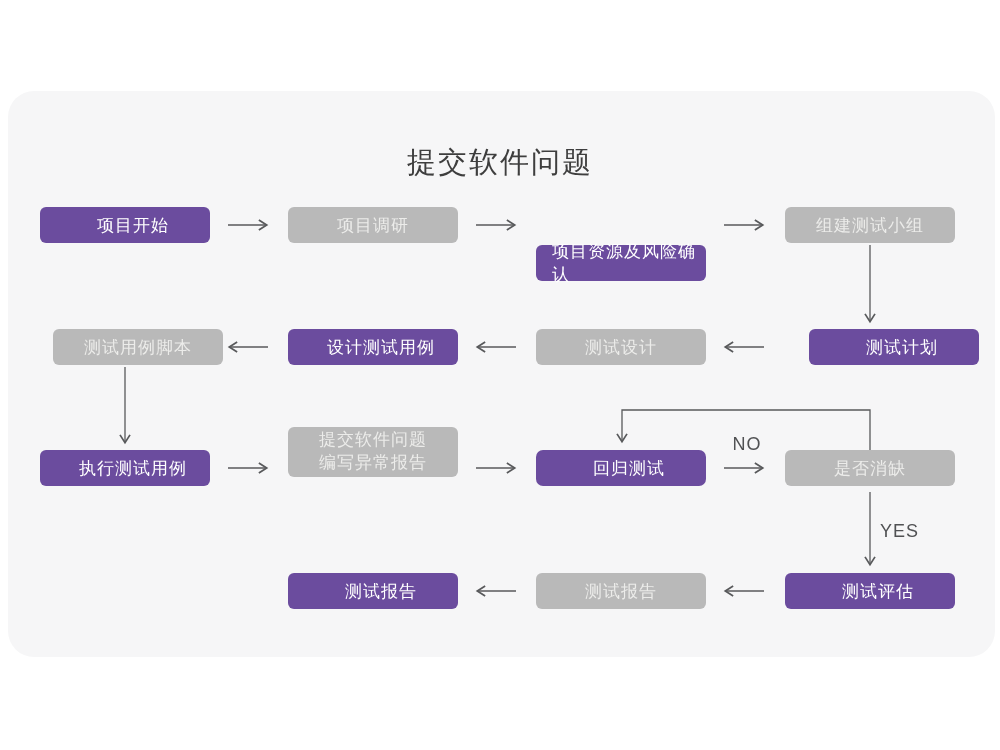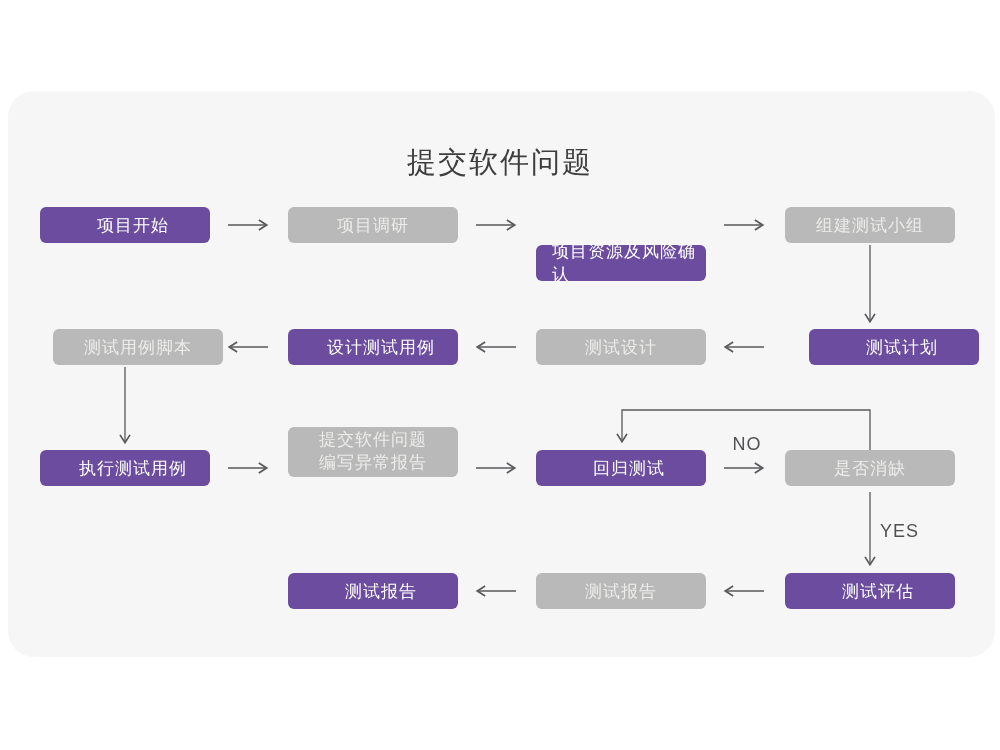--- a/index.html
+++ b/index.html
@@ -49,21 +49,21 @@
   .n0  { left: 40px;  top: 207px; }
   .n1  { left: 288px; top: 207px; }
   .n2  { left: 536px; top: 202px; margin-top: 43px; }
   .n3  { left: 785px; top: 207px; }
   .n4  { left: 53px;  top: 329px; }
   .n5  { left: 288px; top: 329px; }
   .n6  { left: 536px; top: 329px; }
   .n7  { left: 785px; top: 329px; margin-left: 24px; }
   .n8  { left: 40px;  top: 450px; }
   .n9  { left: 288px; top: 427px; }
-  .n10 { left: 536px; top: 450px; }
+  .n10 { left: 536px; top: 450px; border-radius: 7px; }
   .n11 { left: 785px; top: 450px; }
   .n12 { left: 288px; top: 573px; }
   .n13 { left: 536px; top: 573px; }
   .n14 { left: 785px; top: 573px; }
   svg.connectors {
     position: absolute;
     left: 0; top: 0;
     width: 1000px; height: 750px;
     pointer-events: none;
   }

